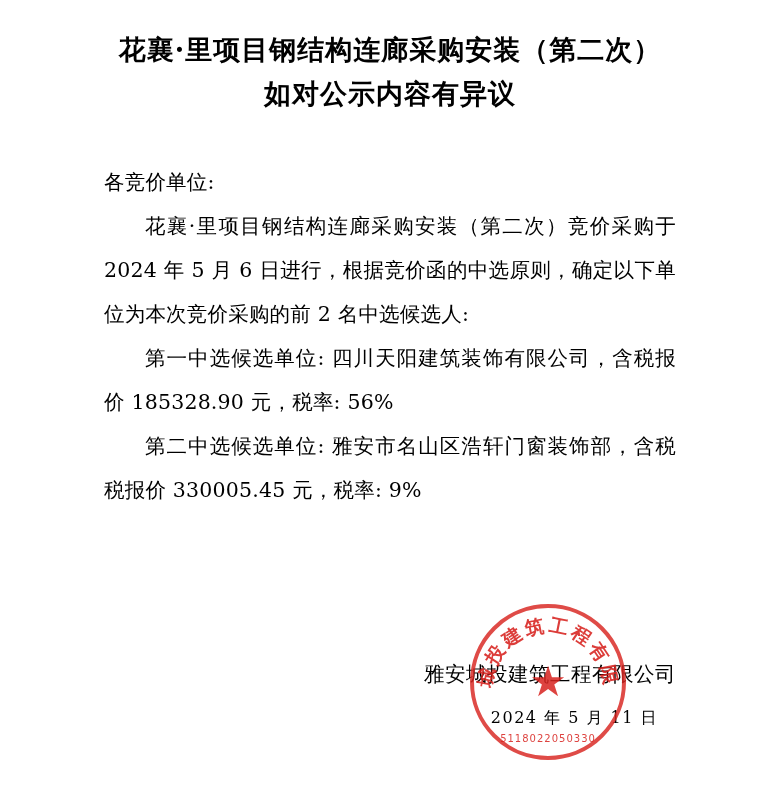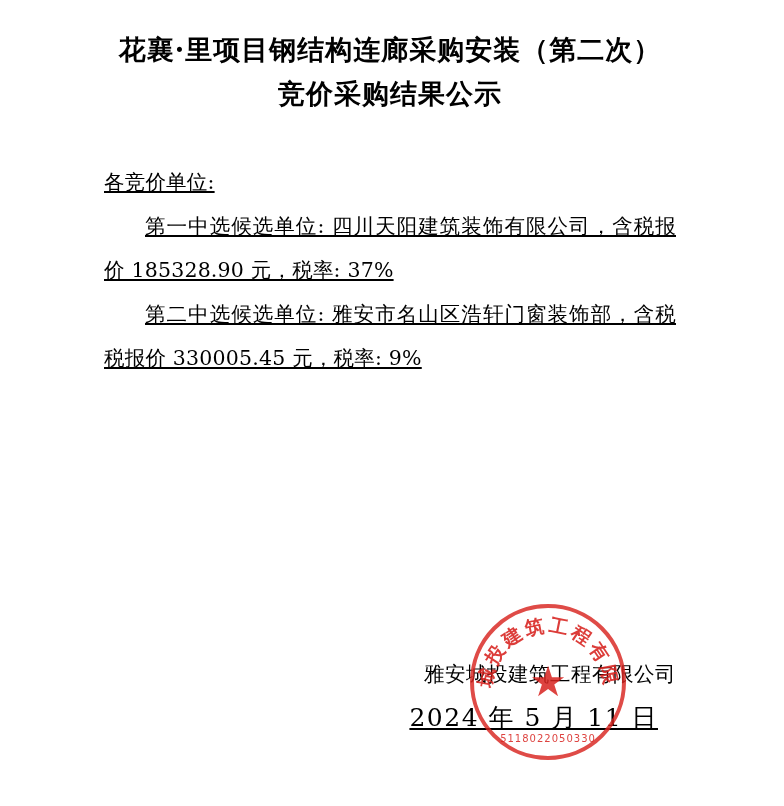--- a/index.html
+++ b/index.html
@@ -29,21 +29,20 @@
   .title-line {
     font-size: 27px;
     font-weight: bold;
     letter-spacing: 1px;
     line-height: 44px;
     color: #000;
   }
   .body-block {
     margin-top: 44px;
     padding: 0 104px 0 104px;
-    text-decoration: underline;
   }
   .para {
     font-size: 20.5px;
     line-height: 44px;
     text-align: justify;
     text-justify: inter-ideograph;
     letter-spacing: 0.2px;
     margin: 0;
   }
   .para.indent {
@@ -55,25 +54,24 @@
     bottom: 66px;
     width: 300px;
     text-align: right;
   }
   .sign-line {
     font-size: 20.5px;
     line-height: 44px;
     letter-spacing: 0.5px;
   }
   .sign-date {
-    font-size: 25px;
+    font-size: 16px;
     line-height: 44px;
     letter-spacing: 1.5px;
     padding-right: 18px;
-    text-decoration: underline;
   }
   
   .seal {
     position: absolute;
     left: 470px;
     top: 604px;
     width: 156px;
     height: 156px;
     pointer-events: none;
   }
@@ -121,26 +119,27 @@
     opacity: 0.88;
   }
 </style>
 </head>
 <body>
 
 <div class="page">
 
   <div class="title-block">
     <div class="title-line">花襄·里项目钢结构连廊采购安装（第二次）</div>
-    <div class="title-line">竞价采购结果公示</div>
+    <div class="title-line">如对公示内容有异议</div>
   </div>
 
   <div class="body-block">
     <p class="para">各竞价单位:</p>
-    <p class="para indent">第一中选候选单位: 四川天阳建筑装饰有限公司，含税报价 185328.90 元，税率: 37%</p>
+    <p class="para indent">花襄·里项目钢结构连廊采购安装（第二次）竞价采购于 2024 年 5 月 6 日进行，根据竞价函的中选原则，确定以下单位为本次竞价采购的前 2 名中选候选人:</p>
+    <p class="para indent">第一中选候选单位: 四川天阳建筑装饰有限公司，含税报价 185328.90 元，税率: 56%</p>
     <p class="para indent">第二中选候选单位: 雅安市名山区浩轩门窗装饰部，含税税报价 330005.45 元，税率: 9%</p>
   </div>
 
   <div class="sign-block">
     <div class="sign-line">雅安城投建筑工程有限公司</div>
     <div class="sign-date">2024 年 5 月 11 日</div>
   </div>
 
   <div class="seal">
     <div class="ring"></div>

